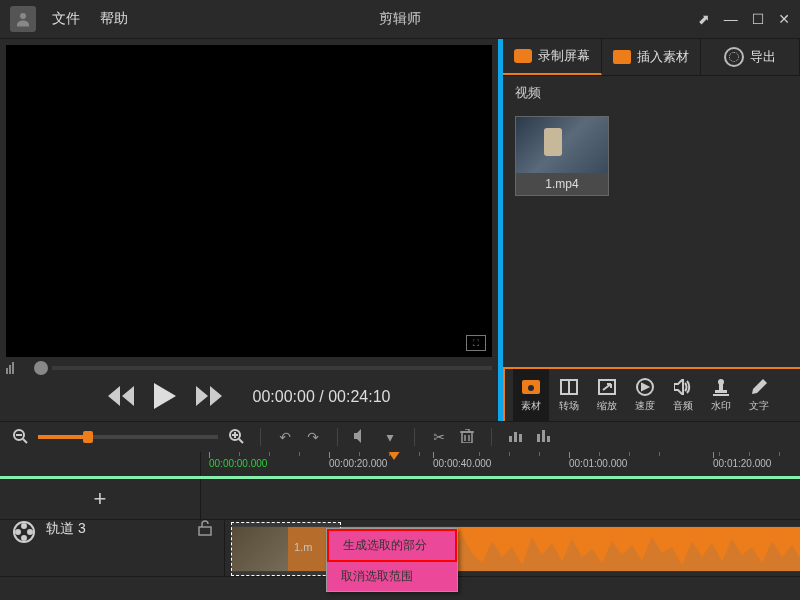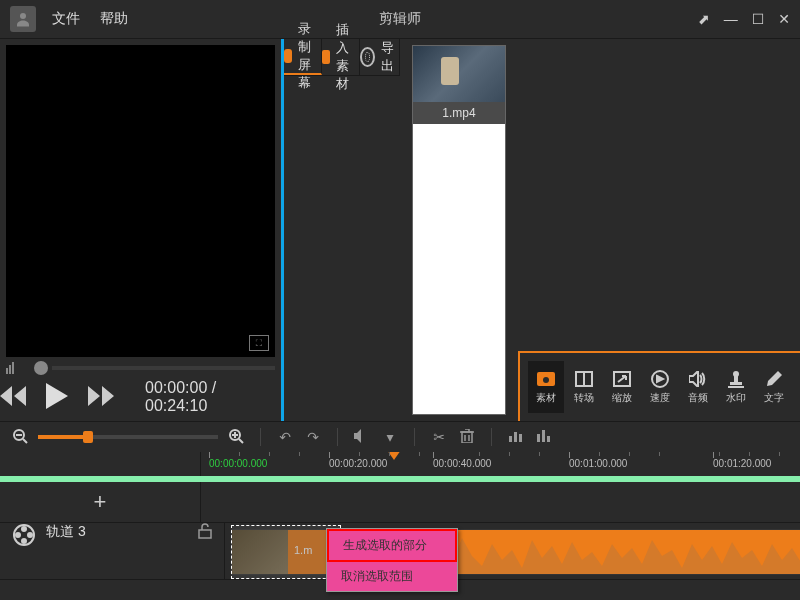--- a/index.html
+++ b/index.html
@@ -17,51 +17,51 @@
 .preview{width:498px;background:#2a2a2a;display:flex;flex-direction:column}
 .video{flex:1;background:#000;margin:6px;position:relative}
 .fs-icon{position:absolute;bottom:6px;right:6px;width:18px;height:14px;border:1px solid #777;color:#777;font-size:9px;display:flex;align-items:center;justify-content:center}
 .progress{height:10px;margin:0 6px;display:flex;align-items:center}
 .handle{width:14px;height:14px;background:#888;border-radius:50%;margin-left:18px}
 .ptrack{flex:1;height:4px;background:#3a3a3a;margin-left:4px}
 .controls{height:48px;display:flex;align-items:center;justify-content:center;gap:20px}
 .pbtn{color:#ccc;cursor:pointer}
 .time{margin-left:11px;font-size:16px;color:#ddd}
 
-.right{flex:1;border-left:3px solid #0ea5e9;display:flex;flex-direction:row}
+.right{flex:1;border-left:5px solid #0ea5e9;display:flex;flex-direction:column}
 .tabs{height:36px;display:flex;border-bottom:1px solid #1a1a1a}
 .tab{flex:1;display:flex;align-items:center;justify-content:center;gap:6px;border-right:1px solid #1a1a1a;cursor:pointer;font-size:13px}
 .tab.active{border-bottom:2px solid #ed7d1a}
 .tab-ic{width:18px;height:14px;border-radius:3px}
 .ic-cam{background:#ed7d1a}
 .ic-fold{width:18px;height:14px;background:#ed7d1a;border-radius:2px}
 .ic-reel{width:16px;height:16px;border:2px solid #bbb;border-radius:50%;position:relative}
 .ic-reel::before{content:"";position:absolute;inset:3px;border:1px dotted #bbb;border-radius:50%}
 .section-h{padding:8px 12px;font-size:13px;color:#ccc}
 .media{display:flex;padding:6px 12px}
 .thumb{width:92px;border:1px solid #666;background:#ffffff;cursor:pointer}
 .timg{height:56px;background:linear-gradient(135deg,#2a3a4a 0%,#5a6a7a 50%,#3a4a5a 100%);position:relative}
 .timg::after{content:"";position:absolute;left:30%;top:20%;width:18px;height:28px;background:#c8b89a;border-radius:3px}
 .tlabel{text-align:center;padding:4px;font-size:12px;background:#4a4a4a}
 
-.tools{height:52px;border-top:2px solid #ed7d1a;border-left:2px solid #ed7d1a;display:flex;padding:8px 8px;gap:2px;margin-top:auto}
+.tools{height:52px;border-top:2px solid #ed7d1a;border-left:2px solid #ed7d1a;display:flex;padding:0 8px;gap:2px;margin-top:auto}
 .tool{width:36px;display:flex;flex-direction:column;align-items:center;justify-content:center;gap:2px;cursor:pointer;font-size:10px;color:#ccc}
 .tool.active{background:#1a1a1a}
 .tool-ic{height:20px;display:flex;align-items:center;justify-content:center;font-size:16px}
 
 .toolbar{height:30px;background:#2a2a2a;border-top:1px solid #1a1a1a;display:flex;align-items:center;padding:0 10px;gap:8px}
 .zoom{display:flex;align-items:center;gap:8px}
 .zslider{width:180px;height:4px;background:#444;position:relative}
 .zfill{position:absolute;left:0;top:0;height:100%;width:25%;background:#ed7d1a}
 .zhandle{position:absolute;left:25%;top:-4px;width:10px;height:12px;background:#ed7d1a;border-radius:2px}
 .tb-sep{width:1px;height:18px;background:#444;margin:0 6px}
 .tb-ic{width:20px;cursor:pointer;color:#999;text-align:center;font-size:14px}
 
 .timeline{height:150px;background:#2a2a2a;display:flex;flex-direction:column;position:relative}
-.ruler{height:24px;display:flex;border-bottom:6px solid #86efac}
+.ruler{height:24px;display:flex;border-bottom:3px solid #86efac}
 .trackhead{width:200px;border-right:1px solid #1a1a1a}
 .ticks{flex:1;position:relative;overflow:hidden;font-size:10px;color:#bbb}
 .tick{position:absolute;top:6px}
 .tick::before{content:"";position:absolute;left:0;top:-6px;width:1px;height:6px;background:#888}
 .tick0{color:#2ecc40}
 .minor{position:absolute;top:0;width:1px;height:4px;background:#666}
 .playhead{position:absolute;top:-2px;width:14px;height:10px;background:#ed7d1a;clip-path:polygon(0 0,100% 0,50% 100%)}
 
 .addtrack{height:40px;display:flex;border-bottom:1px solid #1a1a1a}
 .addbtn{width:200px;display:flex;align-items:center;justify-content:center;font-size:22px;color:#ccc;border-right:1px solid #1a1a1a;cursor:pointer}
@@ -140,20 +140,21 @@
         </div>
       <div class="tab">
           <span class="tab-ic ic-fold"></span>
           <span>插入素材</span>
         </div>
       <div class="tab">
           <span class="ic-reel"></span>
           <span>导出</span>
         </div>
     </div>
+    <div class="section-h">视频</div>
     <div class="media">
       <div class="thumb">
         <div class="timg"></div>
         <div class="tlabel">1.mp4</div>
       </div>
     </div>
 
     <div class="tools">
       <div class="tool active">
           <div class="tool-ic">

